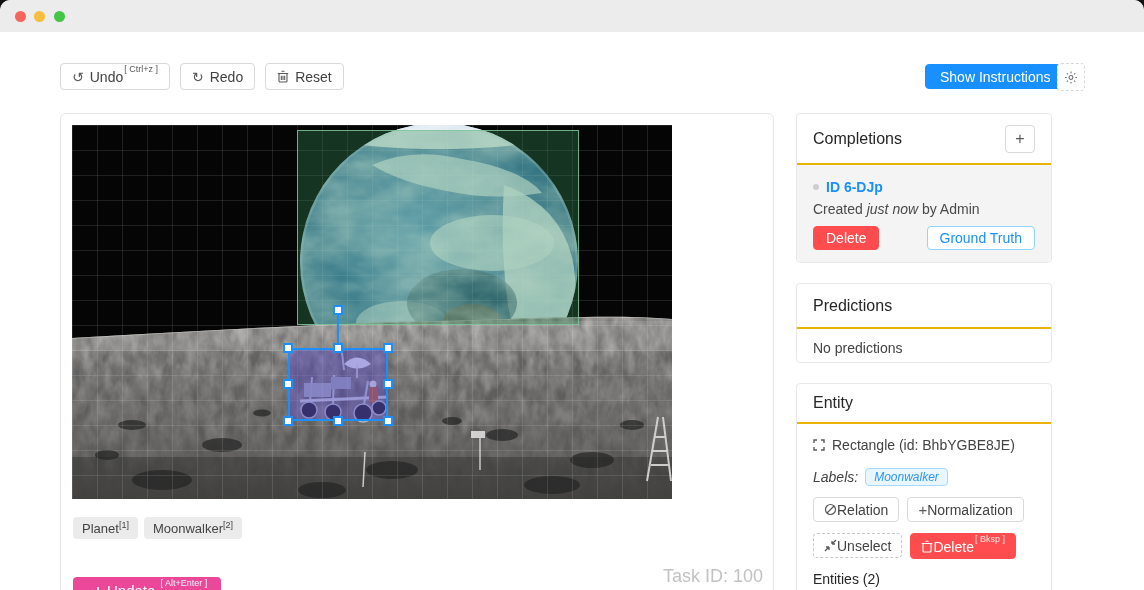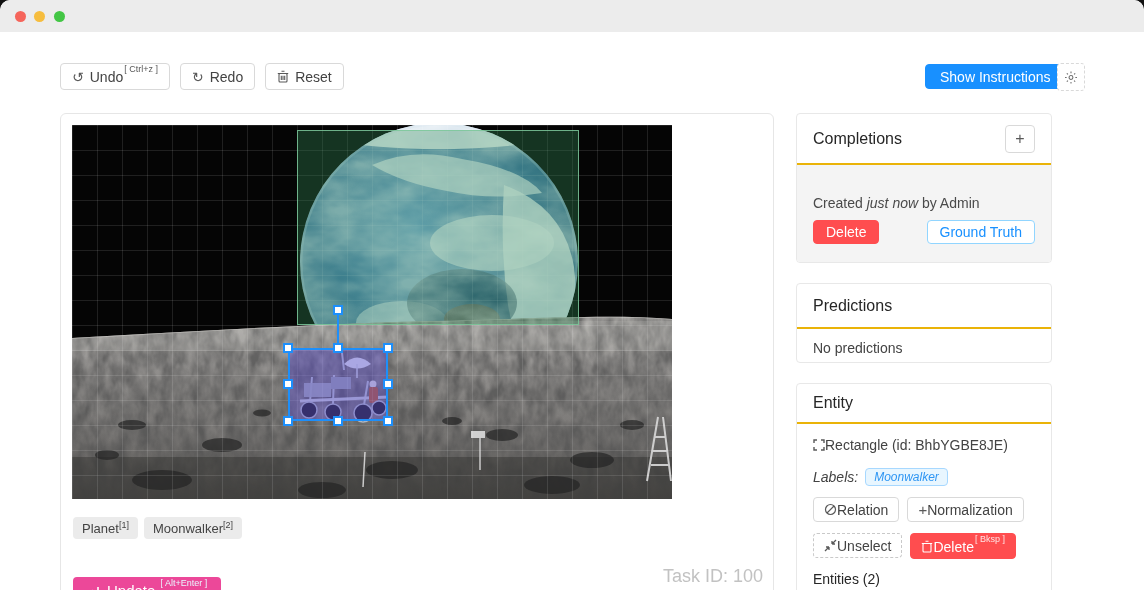--- a/index.html
+++ b/index.html
@@ -46,28 +46,28 @@
   .panel.entity{height:228px;margin-top:20px;}
   .panel-header{display:flex;align-items:center;justify-content:space-between;padding:0 16px;border-bottom:2px solid #eab308;}
   .panel.completions .panel-header{height:49px;}
   .panel.predictions .panel-header{height:43px;}
   .panel.entity .panel-header{height:38px;}
   .panel-title{font-size:16px;color:#262626;}
   .add-btn{width:30px;height:28px;border:1px solid #d9d9d9;border-radius:4px;background:#fff;font-size:16px;color:#595959;display:flex;align-items:center;justify-content:center;cursor:pointer;box-sizing:border-box;}
   .completion-item{background:#f4f4f4;padding:14px 16px 16px;height:100%;box-sizing:border-box;}
   .comp-id-row{display:flex;align-items:center;gap:7px;font-size:14px;font-weight:bold;color:#1890ff;cursor:pointer;}
   .comp-dot{width:6px;height:6px;border-radius:50%;background:#cfcfcf;flex:0 0 auto;}
-  .comp-created{margin-top:16px;font-size:14px;color:#4a4a4a;}
+  .comp-created{margin-top:6px;font-size:14px;color:#4a4a4a;}
   .comp-created em{font-style:italic;}
   .comp-actions{margin-top:9px;display:flex;justify-content:space-between;align-items:center;}
   .btn-danger{background:#ff4d4f;border:1px solid #ff4d4f;color:#fff;border-radius:4px;font-size:14px;height:24px;display:inline-flex;align-items:center;padding:0 12px;cursor:pointer;box-sizing:border-box;}
   .btn-gt{background:#fff;border:1px solid #91d5ff;color:#1890ff;border-radius:4px;font-size:14px;height:24px;display:inline-flex;align-items:center;padding:0 12px;cursor:pointer;box-sizing:border-box;}
   .pred-empty{padding:11px 16px;font-size:14px;color:#434343;}
   .entity-body{padding:13px 16px;}
-  .ent-row{display:flex;align-items:center;font-size:14px;color:#434343;}
+  .ent-row{display:flex;align-items:center;gap:7px;font-size:14px;color:#434343;}
   .labels-row{margin-top:15px;display:flex;align-items:center;font-size:14px;color:#434343;font-style:italic;}
   .label-tag{margin-left:7px;background:#e8f6ff;border:1px solid #a7d8ff;color:#2f96f3;font-size:12px;border-radius:4px;padding:1px 8px;cursor:pointer;}
   .ent-btn-row{margin-top:11px;display:flex;gap:8px;}
   .sm-btn{display:inline-flex;align-items:center;gap:0;background:#fff;border:1px solid #d9d9d9;border-radius:4px;height:25px;padding:0 10px;font-size:14px;color:#434343;cursor:pointer;box-sizing:border-box;}
   .sm-btn.dashed{border-style:dashed;border-color:#c9c9c9;}
   .sm-btn.danger{background:#ff4d4f;border-color:#ff4d4f;color:#fff;height:26px;}
   .sm-btn.danger sup.hk{color:#ffe3e3;}
   .entities-count{margin-top:12px;font-size:14px;color:#262626;}
   .icon-svg{display:block;}
 </style>
@@ -245,20 +245,24 @@
   <div class="sidebar">
 
     <div class="panel completions">
       <div class="panel-header">
         <span class="panel-title">Completions</span>
         <button class="add-btn">
             <span>+</span>
           </button>
       </div>
       <div class="completion-item">
+        <div class="comp-id-row">
+          <span class="comp-dot"></span>
+          <span>ID 6-DJp</span>
+        </div>
         <div class="comp-created">
           <span>Created</span>
           <em>just now</em>
           <span>by Admin</span>
         </div>
         <div class="comp-actions">
           <button class="btn-danger">Delete</button>
           <button class="btn-gt">Ground Truth</button>
         </div>
       </div>

